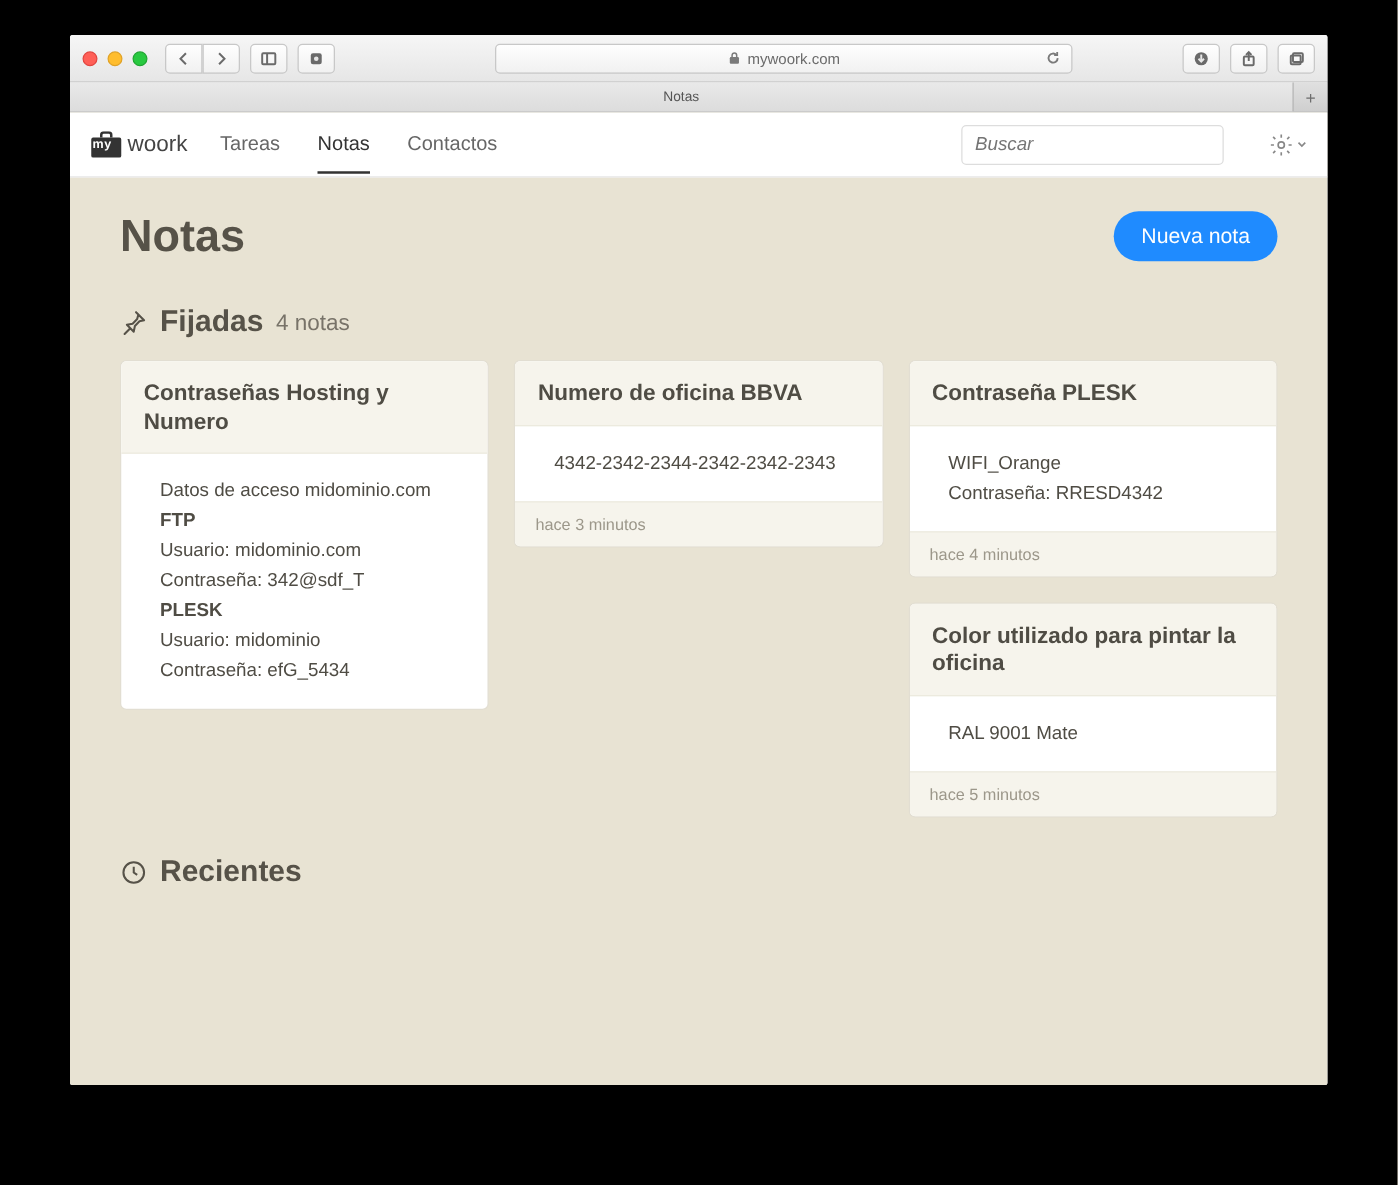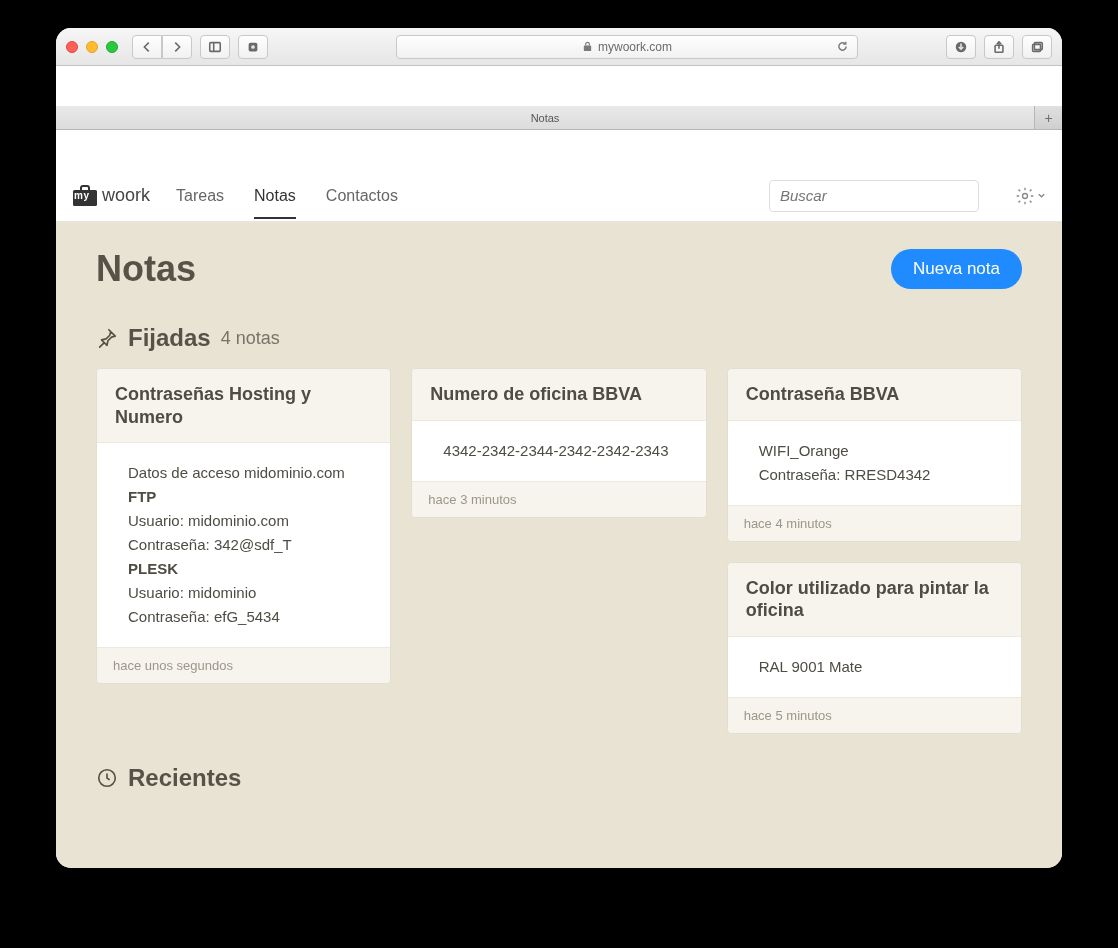--- a/index.html
+++ b/index.html
@@ -10,26 +10,25 @@
     height: 948px;
     overflow: hidden;
   }
   .stage {
     position: absolute;
     left: 56px;
     top: 28px;
     width: 1006px;
     height: 840px;
     background: #fff;
-    border-radius: 15px;
+    border-radius: 2px;
     overflow: hidden;
     box-shadow: 0 20px 60px rgba(0,0,0,.5);
     display: flex;
     flex-direction: column;
-    gap: 40px;
   }
 
   
   .toolbar {
     height: 38px;
     background: linear-gradient(#f6f6f6,#e6e6e6);
     border-bottom: 1px solid #c3c3c3;
     display: flex;
     align-items: center;
     padding: 0 10px;
@@ -255,37 +254,36 @@
             </div>
           <div class="card-body">
             <div>Datos de acceso midominio.com</div>
             <div style="font-weight:700;">FTP</div>
             <div>Usuario: midominio.com</div>
             <div>Contraseña: 342@sdf_T</div>
             <div style="font-weight:700;">PLESK</div>
             <div>Usuario: midominio</div>
             <div>Contraseña: efG_5434</div>
           </div>
-          <div class="card-foot">hace unos segundos</div>
         </div>
 
         <div class="card">
           <div class="card-head">
               <div class="card-title">Numero de oficina BBVA</div>
             </div>
           <div class="card-body">
             <div>4342-2342-2344-2342-2342-2343</div>
           </div>
           <div class="card-foot">hace 3 minutos</div>
         </div>
 
         <div class="col">
           <div class="card">
             <div class="card-head">
-                <div class="card-title">Contraseña BBVA</div>
+                <div class="card-title">Contraseña PLESK</div>
               </div>
             <div class="card-body">
               <div>WIFI_Orange</div>
               <div><span>Contraseña: </span><b>RRESD4342</b></div>
             </div>
             <div class="card-foot">hace 4 minutos</div>
           </div>
 
           <div class="card">
             <div class="card-head">

